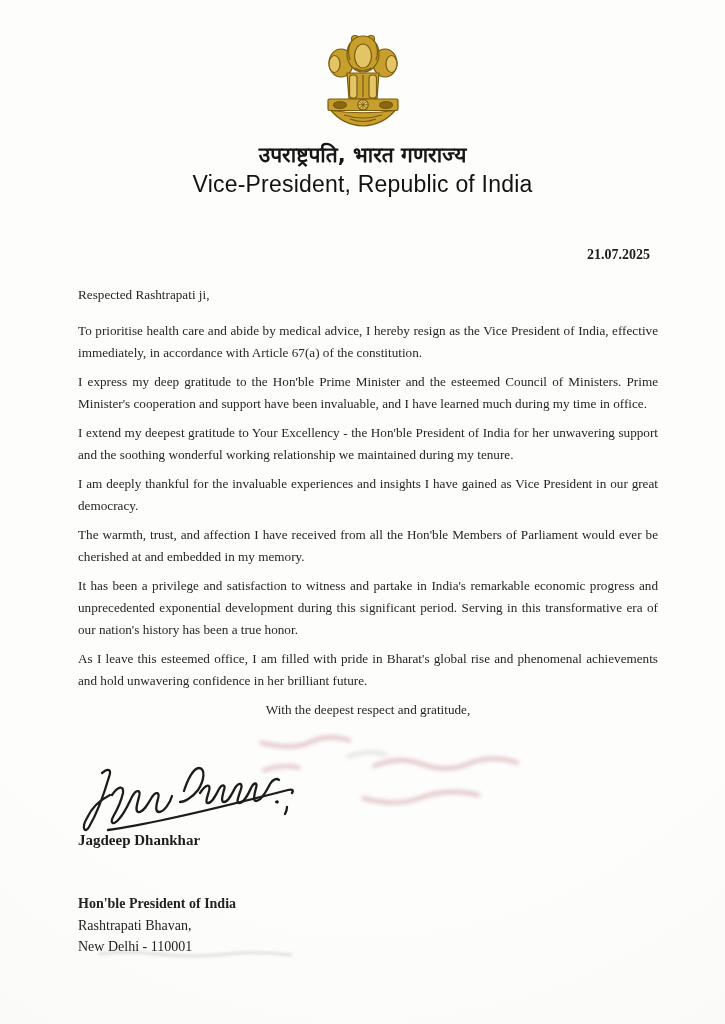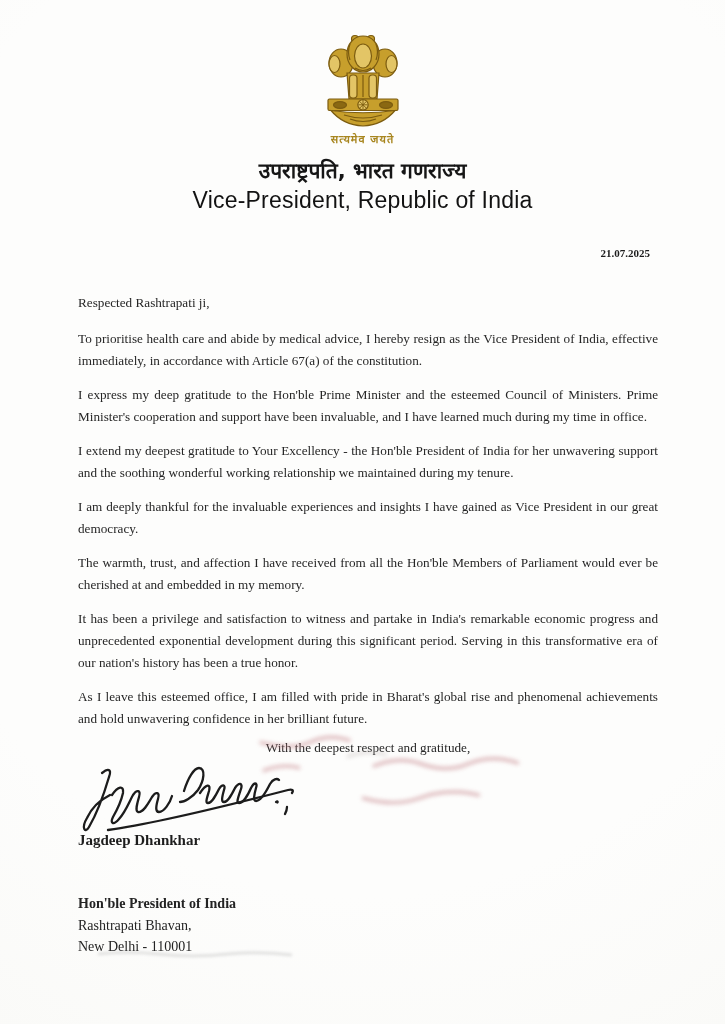--- a/index.html
+++ b/index.html
@@ -31,28 +31,28 @@
   .title-en {
     margin-top:3px;
     font-family:"Liberation Sans","DejaVu Sans",sans-serif;
     font-size:23px; font-weight:normal; color:#121212;
     letter-spacing:0.2px;
   }
 
   
   .date {
     position:absolute; top:247px; right:75px;
-    font-size:11px; font-weight:bold; color:#1d1d1d;
+    font-size:14px; font-weight:bold; color:#1d1d1d;
   }
   .body-text {
     position:absolute; top:280px; left:78px; width:580px;
     font-size:13.2px; line-height:22px;
     text-align:justify;
   }
-  .body-text p { margin:12px 0 7px 0; }
+  .body-text p { margin:4px 0 7px 0; }
   .body-text p.salutation { margin-bottom:14px; text-align:left; }
   .body-text p.closing { margin-top:1px; text-align:center;font-family:Liberation Serif, serif; }
 
   .signature-svg { position:absolute; left:80px; top:757px; }
   .signer {
     position:absolute; left:78px; top:832px;
     font-size:15px; font-weight:bold; color:#1d1d1d;text-align:center;
   }
 
   .recipient {
@@ -101,21 +101,20 @@
           <g stroke-width="0.9">
             <path d="M44,70 L44,79.6 M39.4,74.8 L48.6,74.8 M40.8,71.6 L47.2,78 M47.2,71.6 L40.8,78" fill="none"></path>
           </g>
           <ellipse cx="21" cy="75" rx="6.5" ry="3.4" fill="#8a6812"></ellipse>
           <ellipse cx="67" cy="75" rx="6.5" ry="3.4" fill="#8a6812"></ellipse>
           <path d="M12,80.5 Q44,85 76,80.5 Q64,95 44,96 Q24,95 12,80.5 Z" fill="#c79f2c"></path>
           <path d="M25,85 Q44,91 63,85 M31,89 Q44,94 57,89" fill="none"></path>
         </g>
       </svg>
     </div>
-    <div class="motto">सत्यमेव जयते</div>
     <div class="title-hi">उपराष्ट्रपति, भारत गणराज्य</div>
     <div class="title-en">Vice-President, Republic of India</div>
   </div>
 
   <div class="date">21.07.2025</div>
 
   <div class="body-text">
     <p class="salutation">Respected Rashtrapati ji,</p>
     <p>To prioritise health care and abide by medical advice, I hereby resign as the Vice President of India, effective immediately, in accordance with Article 67(a) of the constitution.</p>
     <p>I express my deep gratitude to the Hon'ble Prime Minister and the esteemed Council of Ministers. Prime Minister's cooperation and support have been invaluable, and I have learned much during my time in office.</p>

